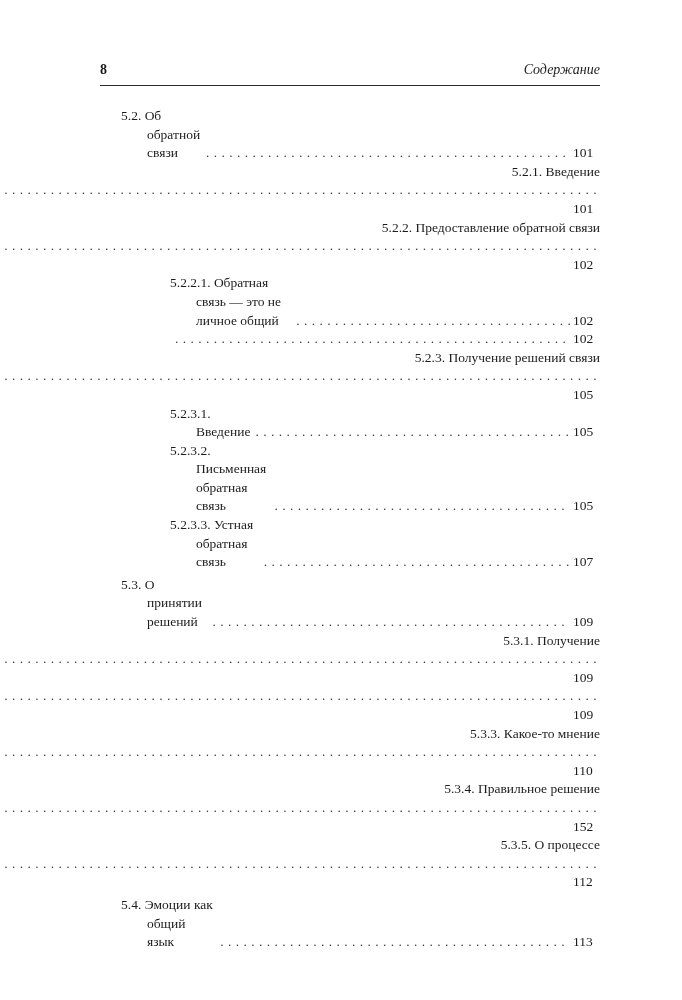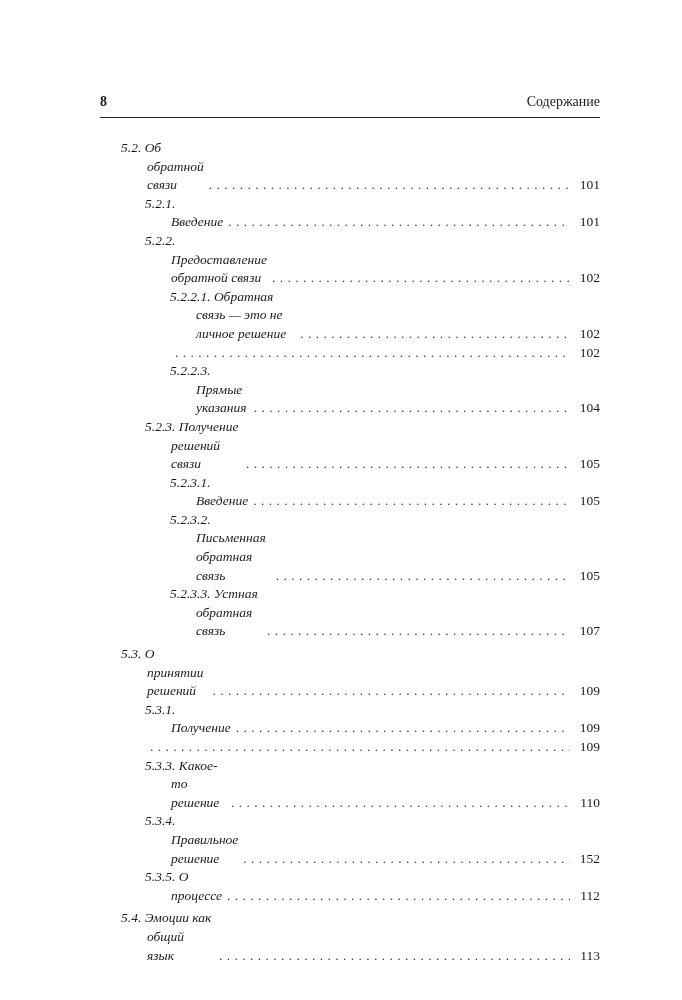--- a/index.html
+++ b/index.html
@@ -24,62 +24,60 @@
   .page-header {
     display: flex;
     justify-content: space-between;
     align-items: baseline;
     font-size: 14px;
   }
   .page-number {
     font-weight: bold;
   }
   .header-title {
-    margin-top: 32px;
+    font-style: italic;
   }
   .header-rule {
     margin-top: 7px;
     border-bottom: 1.2px solid #2a2a2a;
     width: 100%;
     height: 0;
   }
   .toc {
     margin-top: 21px;
     font-size: 13.5px;
   }
   .toc-row {
     display: flex;
     align-items: flex-end;
     line-height: 18.6px;
   }
   .toc-label {
     flex: 0 1 auto;
     padding-left: 26px;
     text-indent: -26px;
-    font-style: italic;
   }
   .toc-dots {
     flex: 1 1 auto;
     min-width: 18px;
     overflow: hidden;
     white-space: nowrap;
     margin: 0 3px 0 5px;
     color: #3a3a3a;
   }
   .toc-dots::after {
     content: ". . . . . . . . . . . . . . . . . . . . . . . . . . . . . . . . . . . . . . . . . . . . . . . . . . . . . . . . . . . . . . . . . . . . . . . . . . . . . . . . . . . . . . . . . . . .";
     letter-spacing: 0.5px;
   }
   .toc-page {
     flex: 0 0 auto;
     min-width: 27px;
-    text-align: right;
   }
   .toc-row.level-1 { padding-left: 21px; }
-  .toc-row.level-2 { padding-left: 45px; }
+  .toc-row.level-2 { padding-left: 45px; flex-direction: column; }
   .toc-row.level-3 { padding-left: 70px; }
   .toc-row.gap-sm { margin-top: 4px; }
 </style>
 </head>
 <body>
 
 <div class="page">
 
   <header class="page-header">
     <span class="page-number">8</span>
@@ -97,32 +95,27 @@
     <span class="toc-label">5.2.1. Введение</span>
     <span class="toc-dots"></span>
     <span class="toc-page">101</span>
   </div>
       <div class="toc-row level-2">
     <span class="toc-label">5.2.2. Предоставление обратной связи</span>
     <span class="toc-dots"></span>
     <span class="toc-page">102</span>
   </div>
       <div class="toc-row level-3">
-    <span class="toc-label">5.2.2.1. Обратная связь — это не личное решение</span>
+    <span class="toc-label">5.2.2.1. Обратная связь — это не личное общий</span>
     <span class="toc-dots"></span>
     <span class="toc-page">102</span>
   </div>
       <div class="toc-row level-3">
     <span class="toc-dots"></span>
     <span class="toc-page">102</span>
-  </div>
-      <div class="toc-row level-3">
-    <span class="toc-label">5.2.2.3. Прямые указания</span>
-    <span class="toc-dots"></span>
-    <span class="toc-page">104</span>
   </div>
       <div class="toc-row level-2">
     <span class="toc-label">5.2.3. Получение решений связи</span>
     <span class="toc-dots"></span>
     <span class="toc-page">105</span>
   </div>
       <div class="toc-row level-3">
     <span class="toc-label">5.2.3.1. Введение</span>
     <span class="toc-dots"></span>
     <span class="toc-page">105</span>
@@ -145,21 +138,21 @@
       <div class="toc-row level-2">
     <span class="toc-label">5.3.1. Получение</span>
     <span class="toc-dots"></span>
     <span class="toc-page">109</span>
   </div>
       <div class="toc-row level-2">
     <span class="toc-dots"></span>
     <span class="toc-page">109</span>
   </div>
       <div class="toc-row level-2">
-    <span class="toc-label">5.3.3. Какое-то решение</span>
+    <span class="toc-label">5.3.3. Какое-то мнение</span>
     <span class="toc-dots"></span>
     <span class="toc-page">110</span>
   </div>
       <div class="toc-row level-2">
     <span class="toc-label">5.3.4. Правильное решение</span>
     <span class="toc-dots"></span>
     <span class="toc-page">152</span>
   </div>
       <div class="toc-row level-2">
     <span class="toc-label">5.3.5. О процессе</span>

